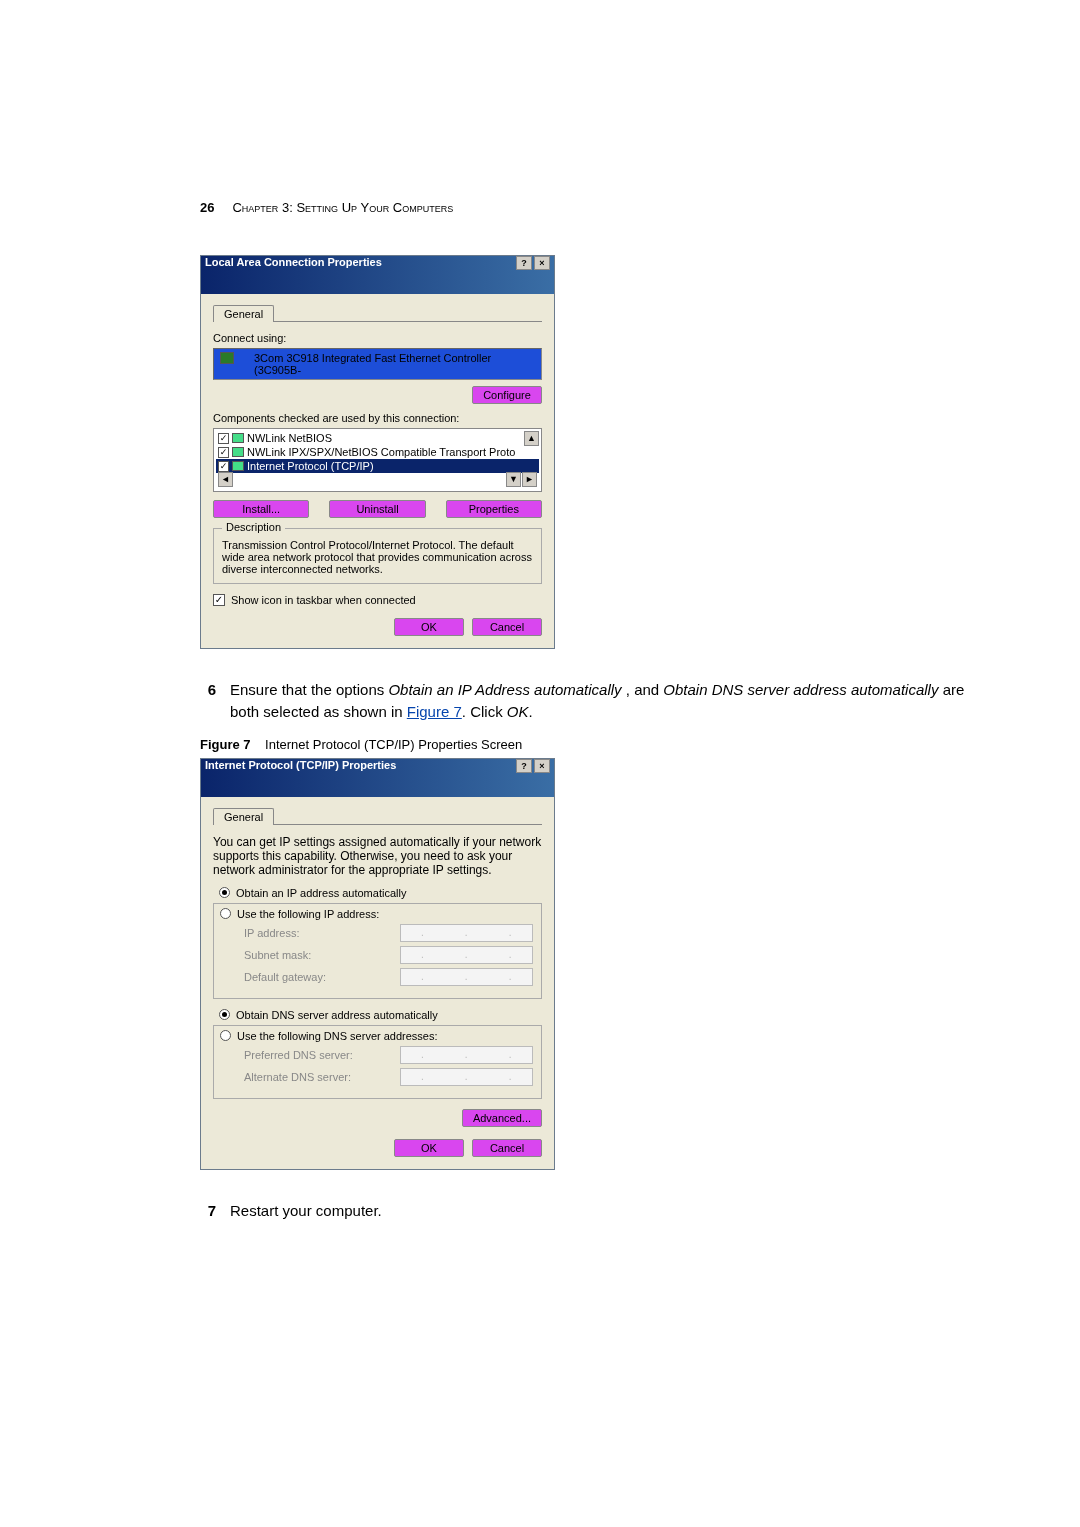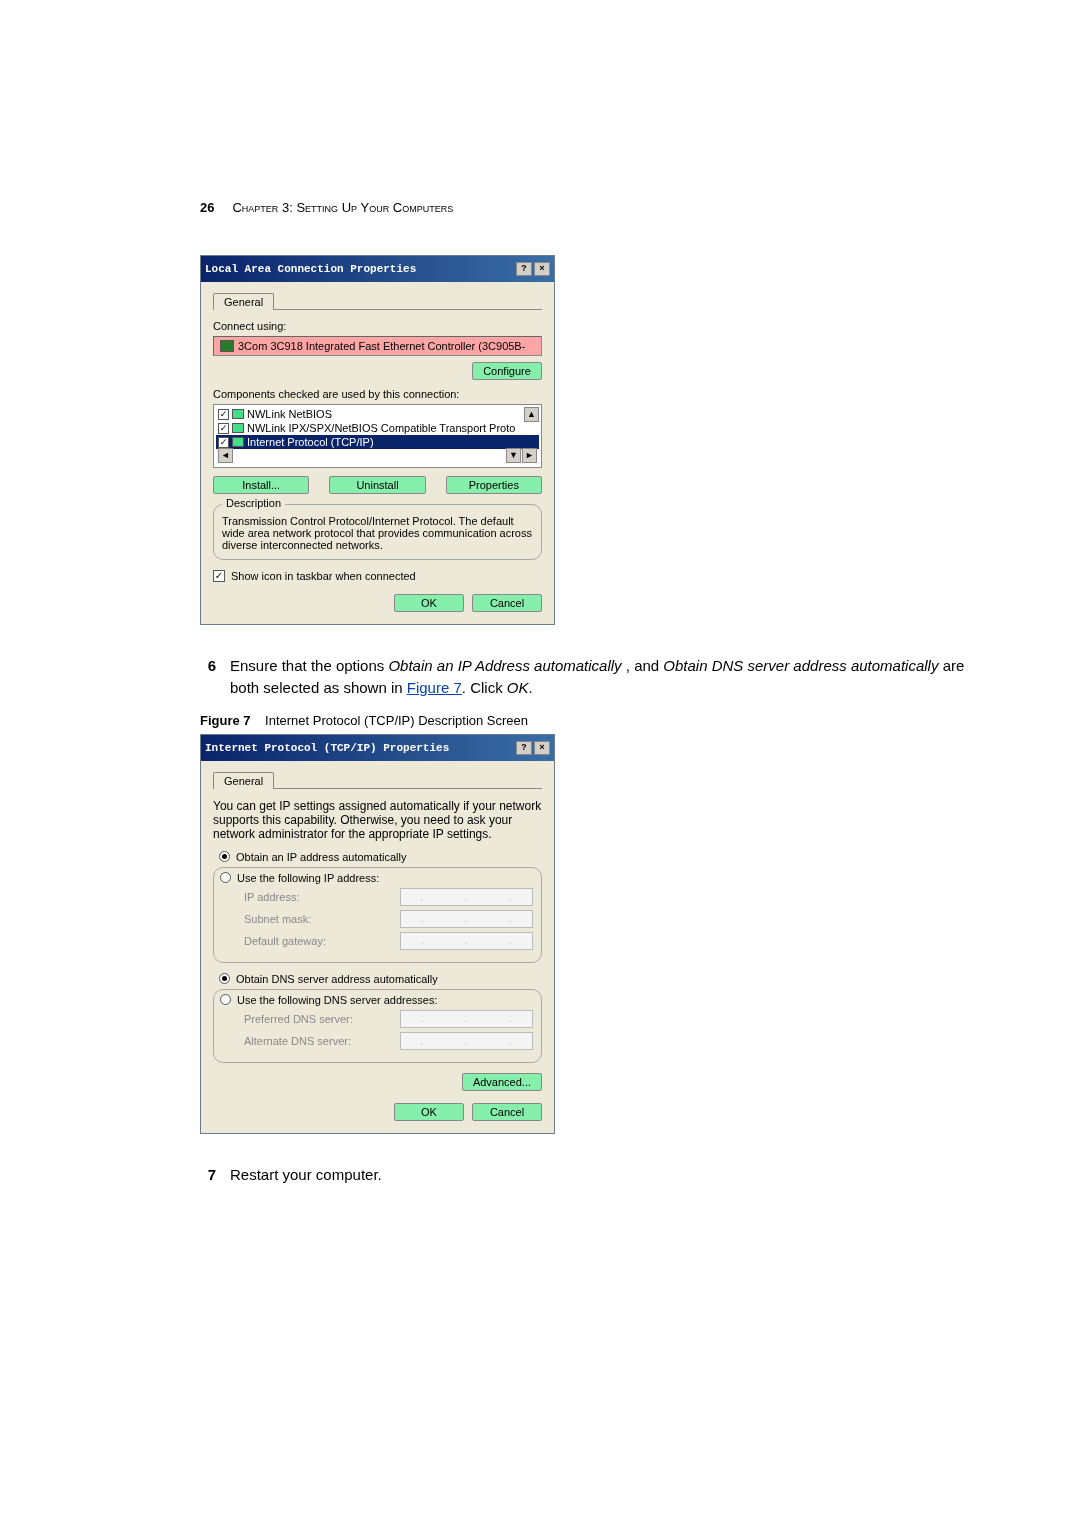--- a/index.html
+++ b/index.html
@@ -28,30 +28,28 @@
   .figure-label .fig-bold { font-weight: 700; }
 
   
   .win-dialog {
     width: 355px;
     border: 1px solid #6b7b8c;
     background: #ece9d8;
     margin-bottom: 30px;
   }
   .titlebar {
-    height: 26px;
+    height: 38px;
     background: linear-gradient(to right, #0a246a 0%, #3a6ea5 100%);
     color: #fff;
     font-weight: 700;
     font-size: 11px;
     display: flex;
-    align-items: center;
     padding: 0 4px;
     justify-content: space-between;
-    font-family: Liberation Mono, monospace;
   }
   .titlebar-btns { display: flex; gap: 2px; }
   .titlebar-btn {
     width: 16px; height: 14px;
     background: #d4d0c8;
     border: 1px solid #888;
     font-size: 9px;
     display: flex; align-items: center; justify-content: center;
     color: #000;
   }
@@ -60,33 +58,33 @@
   .tab {
     border: 1px solid #888; border-bottom: none;
     border-radius: 2px 2px 0 0;
     padding: 2px 10px;
     background: #ece9d8;
     position: relative; top: 1px;
     font-size: 11px;
   }
   .field-label { margin-bottom: 4px; }
   .sunken {
-    background: #fca5a5;
+    background: #1d4ed8;
     border: 1px solid #888;
     border-top-color: #666; border-left-color: #666;
     padding: 3px 6px;
     font-size: 11px;
-    display: flex; align-items: flex-end; gap: 4px;
+    display: flex; align-items: flex-start; gap: 20px;
   }
   .nic-icon {
     width: 14px; height: 12px; background: #2a7a2a; border: 1px solid #555;
     flex-shrink: 0;
   }
   .btn {
-    background: #86efac;
+    background: #d946ef;
     border: 1px solid #888;
     border-radius: 2px;
     padding: 2px 10px;
     font-size: 11px;
     min-width: 70px;
     text-align: center;
   }
   .btn-row { display: flex; gap: 6px; justify-content: flex-end; margin-top: 6px; }
   .btn-row.spread { justify-content: space-between; gap: 20px; }
   .component-list {
@@ -96,21 +94,21 @@
     margin-top: 3px;
     position: relative;
   }
   .comp-item { display: flex; align-items: center; gap: 3px; padding: 1px 2px; font-size: 11px; }
   .comp-item .chk { width: 11px; height: 11px; border: 1px solid #555; background:#fff; font-size:9px; line-height:9px; text-align:center; }
   .comp-item .pi { width: 12px; height: 10px; background: #4d8; border:1px solid #555; }
   .comp-item.selected { background: #0a246a; color: #fff; }
   .scroll-btn { position:absolute; right:2px; width:15px; height:15px; background:#d4d0c8; border:1px solid #888; font-size:9px; text-align:center; line-height:13px; }
   .groupbox {
     border: 1px solid #aaa;
-    border-radius: 10px;
+    border-radius: 0;
     padding: 10px 8px 8px 8px;
     margin-top: 10px;
     position: relative;
     font-size: 11px;
   }
   .groupbox .legend {
     position: absolute; top: -8px; left: 8px;
     background: #ece9d8; padding: 0 4px;
   }
   .chk-line { display:flex; align-items:center; gap:6px; margin-top:10px; font-size:11px; }
@@ -224,21 +222,21 @@
       <span>, and </span>
       <em>Obtain DNS server address automatically</em>
       <span> are both selected as shown in </span>
       <span class="link">Figure 7</span><span>. Click </span><em>OK</em><span>.</span>
     </div>
   </div>
 
   <div class="figure-label" style="margin-top:14px">
     <span class="fig-bold">Figure 7</span>
     <span>&nbsp;&nbsp;</span>
-    <span>Internet Protocol (TCP/IP) Description Screen</span>
+    <span>Internet Protocol (TCP/IP) Properties Screen</span>
   </div>
 
   <div class="win-dialog fig7">
     <div class="titlebar">
       <span>Internet Protocol (TCP/IP) Properties</span>
       <div class="titlebar-btns">
         <div class="titlebar-btn">?</div>
         <div class="titlebar-btn">×</div>
       </div>
     </div>

